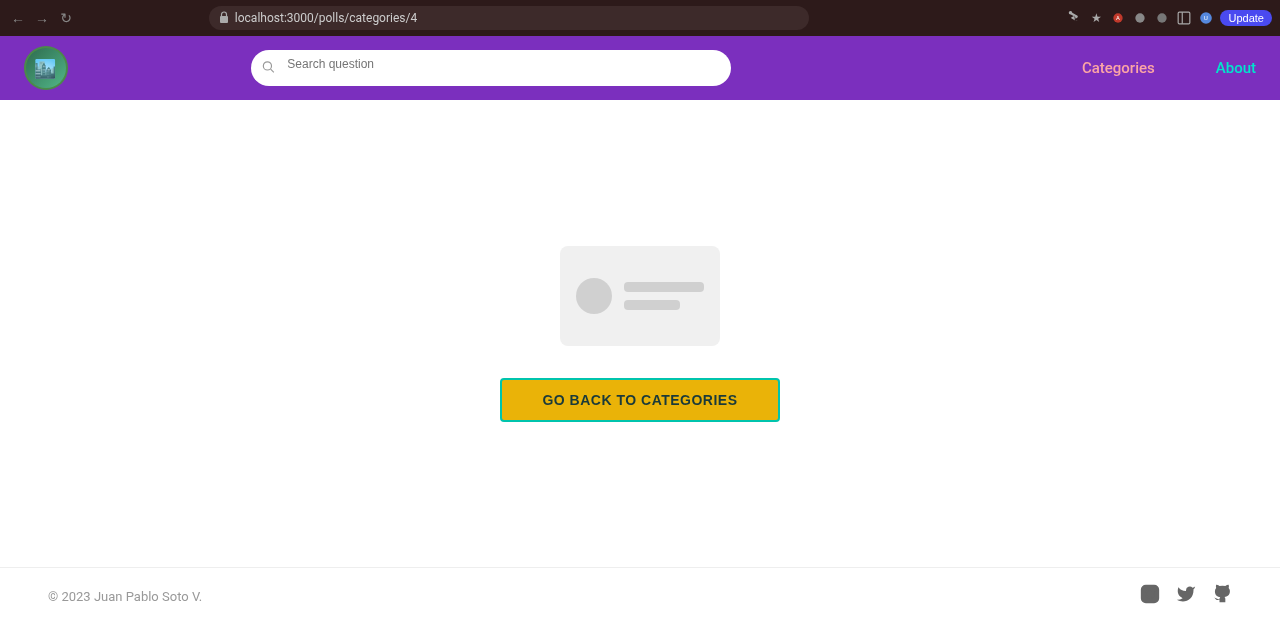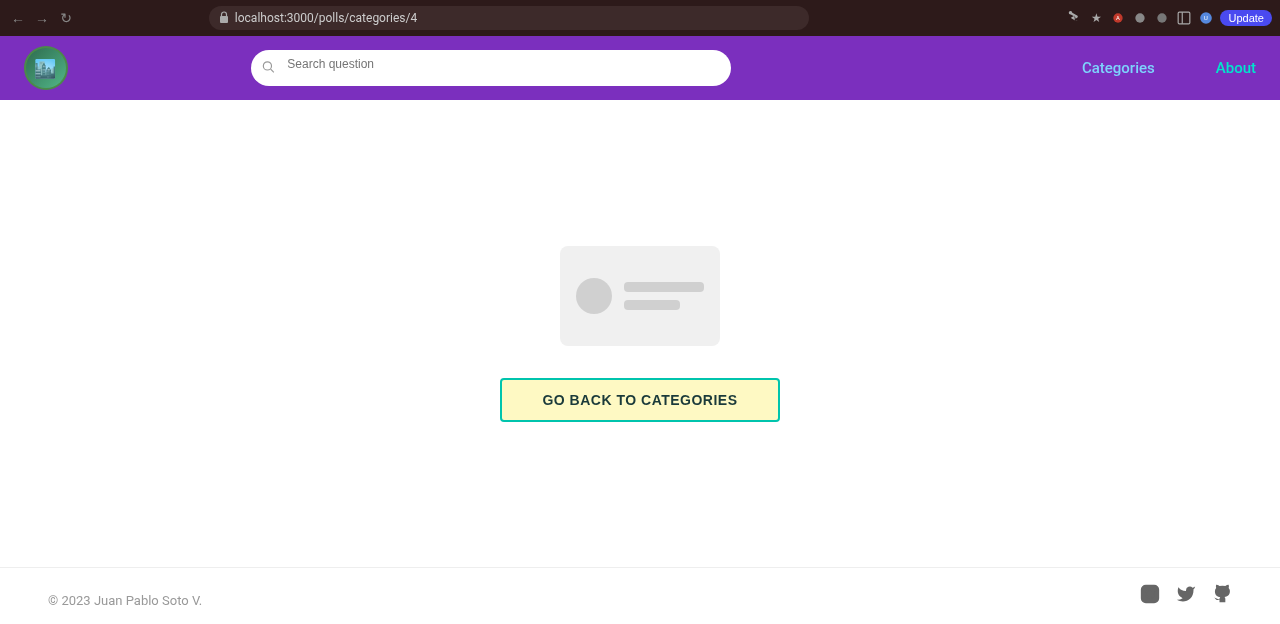--- a/index.html
+++ b/index.html
@@ -154,21 +154,21 @@
     }
 
     .nav-links {
       display: flex;
       gap: 16px;
       align-items: center;
       margin-left: auto;
     }
 
     .nav-link {
-      color: #7dd3fc;
+      color: #fca5a5;
       text-decoration: none;
       font-size: 15px;
       font-weight: 500;
       cursor: pointer;
     }
 
     .nav-link.active {
       color: #00e5cc;
       margin-left: 45px;
     }
@@ -226,37 +226,37 @@
     }
 
     .empty-message {
       font-size: 22px;
       color: #7b2fbe;
       text-align: center;
       font-weight: 400;
     }
 
     .back-button {
-      background: #fef9c3;
+      background: #eab308;
       color: #1a3a3a;
       border: 2px solid #00c4ad;
       border-radius: 4px;
       padding: 12px 40px;
       font-size: 14px;
       font-weight: 600;
       letter-spacing: 0.5px;
       cursor: pointer;
       text-transform: uppercase;
     }
 
     
     .app-footer {
       padding: 16px 48px;
       display: flex;
-      align-items: flex-end;
+      align-items: center;
       justify-content: space-between;
       border-top: 1px solid #eee;
       gap: 29px;
     }
 
     .footer-copyright {
       color: #999;
       font-size: 13px;
     }
 

